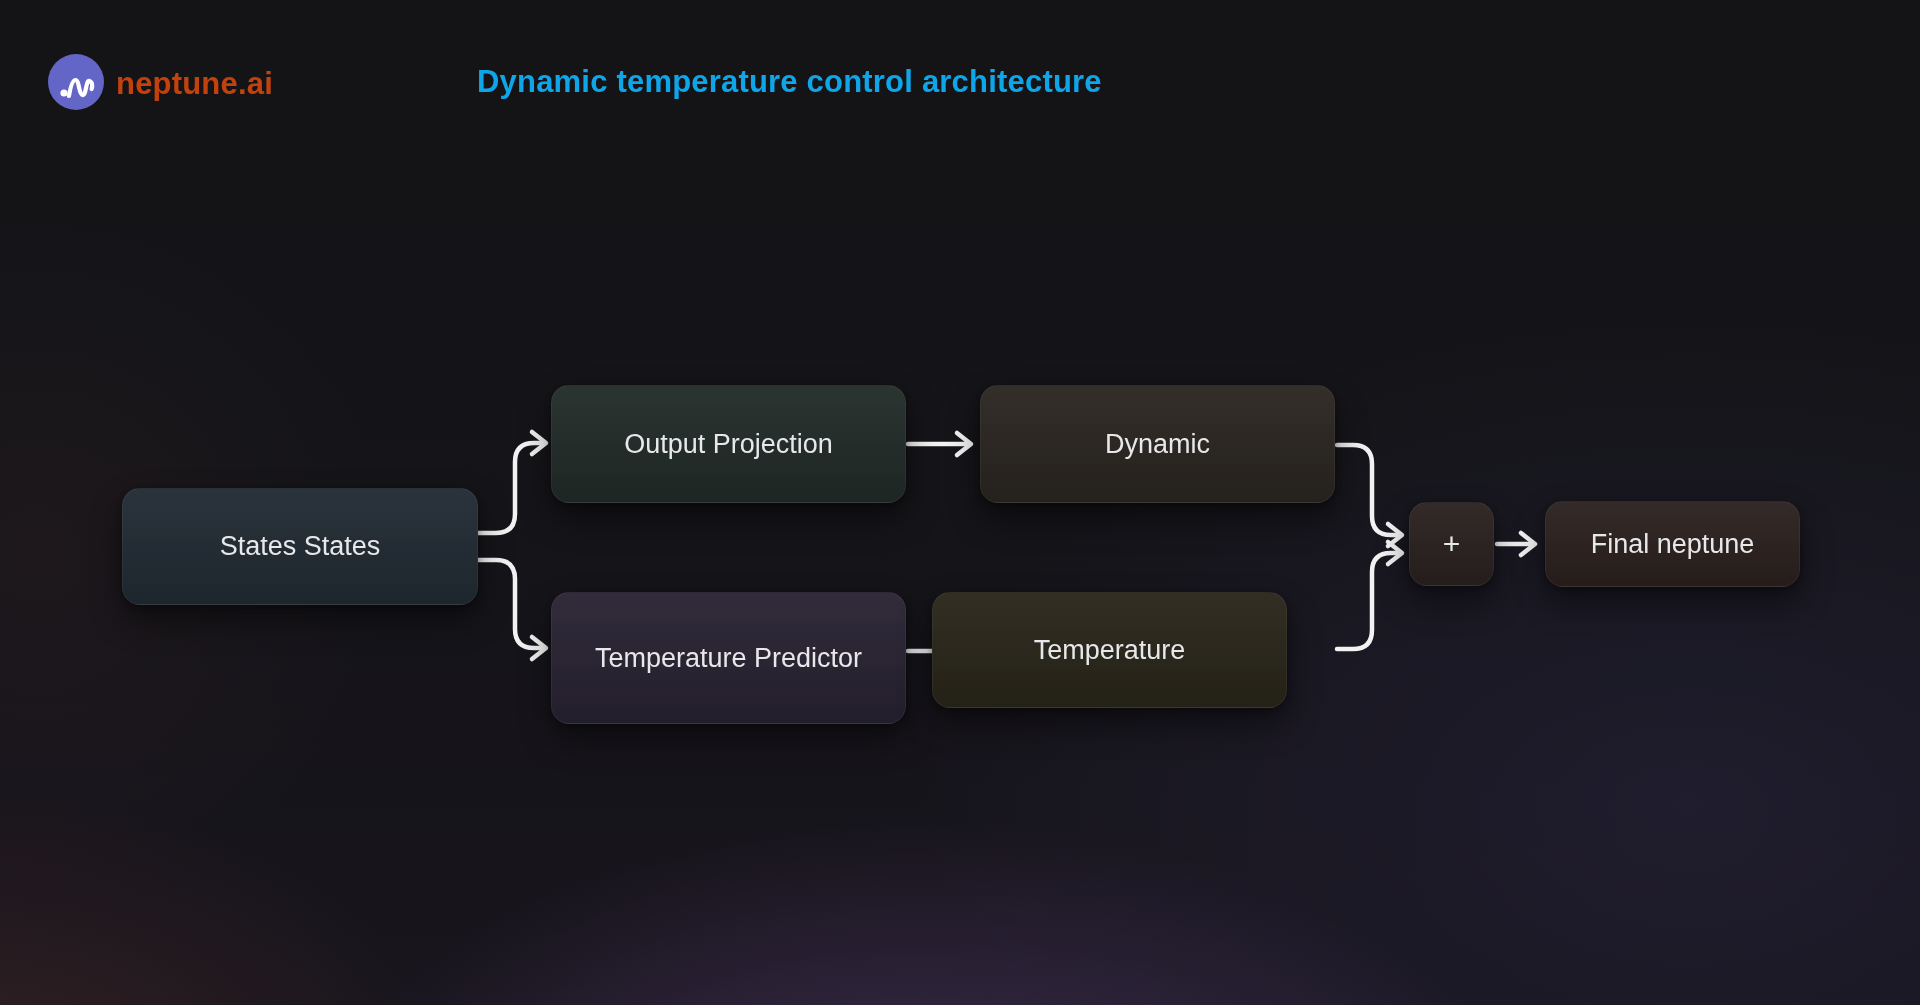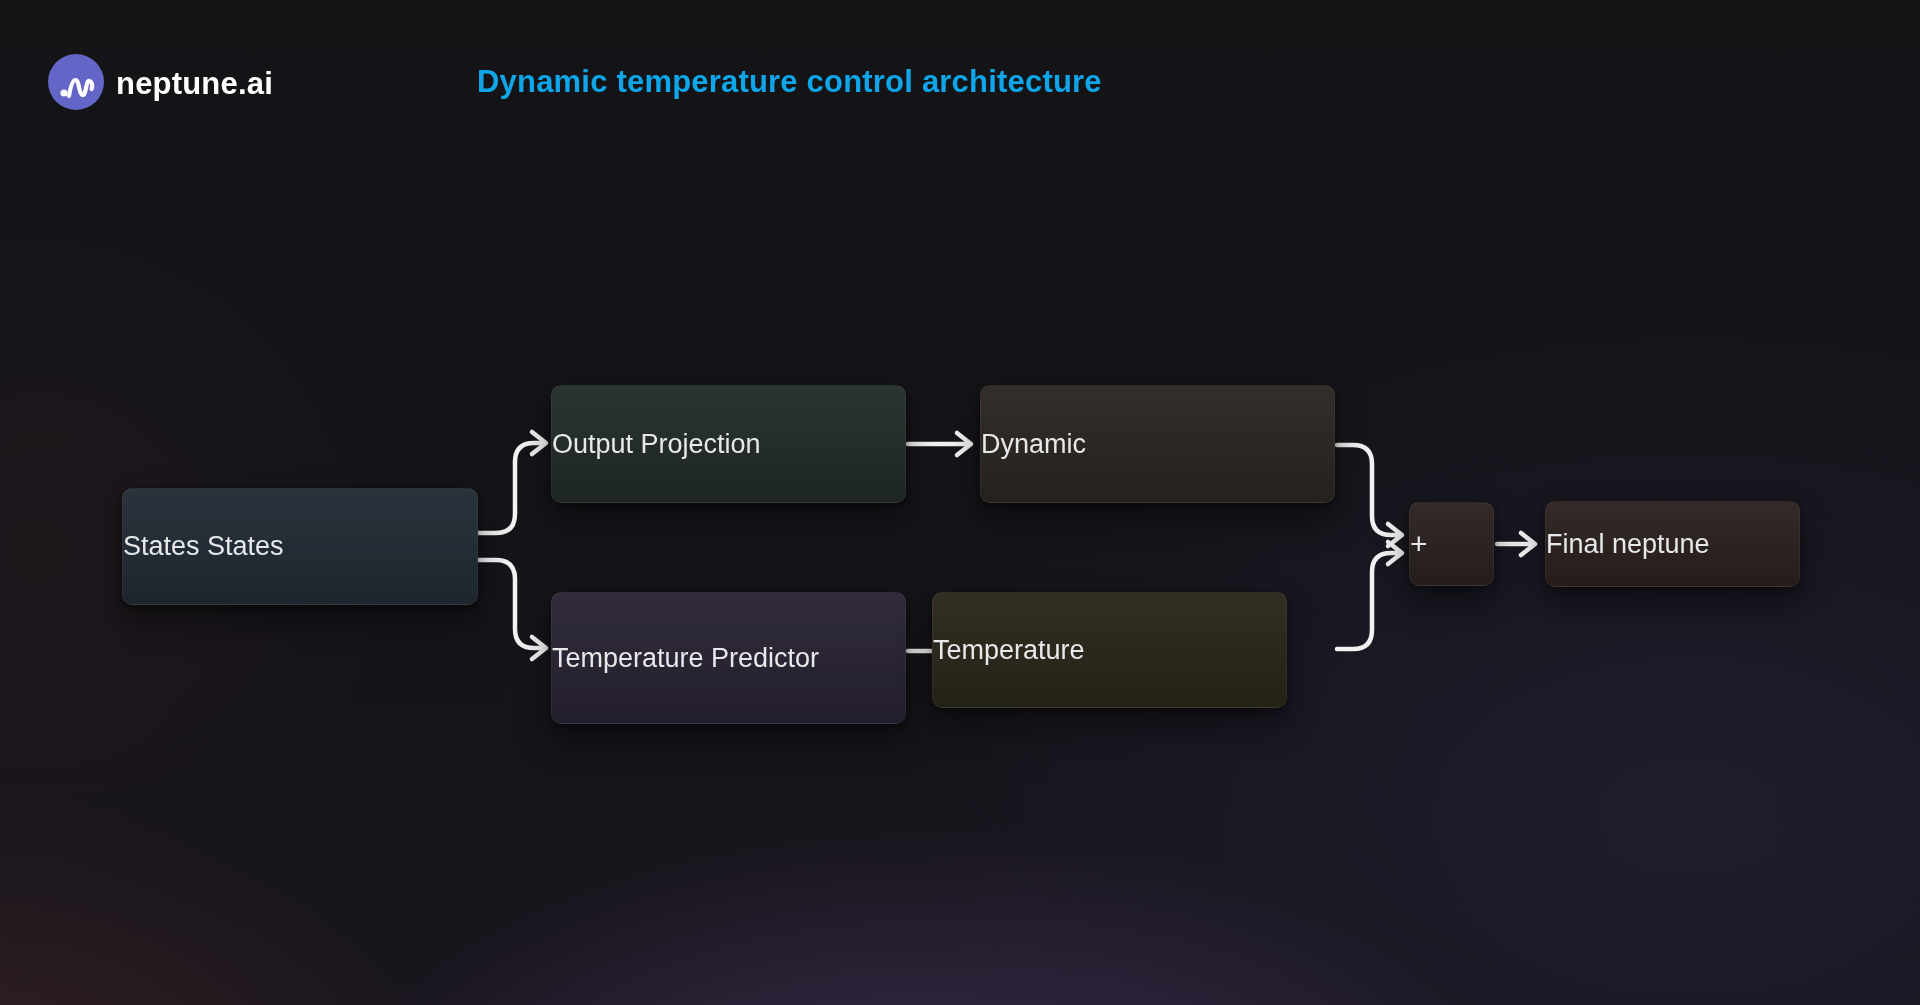--- a/index.html
+++ b/index.html
@@ -25,37 +25,37 @@
   
   .header { position: absolute; left: 0; top: 0; width: 100%; height: 130px; }
   .logo {
     position: absolute; left: 48px; top: 54px;
     width: 56px; height: 56px; border-radius: 50%;
     background: var(--brand);
     display: flex; align-items: center; justify-content: center;
   }
   .brand-name {
     position: absolute; left: 116px; top: 66px;
-    font-size: 31px; font-weight: 700; color: #ffffff;
+    font-size: 31px; font-weight: 700; color: #c2410c;
     letter-spacing: 0.2px;
   }
   .page-title {
     position: absolute; left: 477px; top: 64px;
     font-size: 31px; font-weight: 700; color: #0ea5e9;
     letter-spacing: 0.2px;
   }
 
   
   .node {
     position: absolute;
-    border-radius: 10px;
+    border-radius: 18px;
     border: 1px solid rgba(255,255,255,0.05);
     background-image: linear-gradient(180deg, rgba(255,255,255,0.045), rgba(0,0,0,0.12));
     box-shadow: 0 16px 32px rgba(0,0,0,0.45), 0 2px 6px rgba(0,0,0,0.35);
-    display: flex; align-items: center; 
+    display: flex; align-items: center; justify-content: center;
     font-size: 27px; color: var(--text);
   }
   .node-hidden-states        { left: 122px;  top: 488px; width: 356px; height: 117px; }
   .node-output-projection    { left: 551px;  top: 385px; width: 355px; height: 118px; }
   .node-logits               { left: 980px;  top: 385px; width: 355px; height: 118px; }
   .node-temperature-predictor{ left: 551px;  top: 592px; width: 355px; height: 132px; }
   .node-temperature          { left: 932px;  top: 592px; width: 355px; height: 116px; }
   .node-sum                  { left: 1409px; top: 502px; width: 85px;  height: 84px; font-size: 30px; font-weight: 400; }
   .node-final-output         { left: 1545px; top: 501px; width: 255px; height: 86px; }
 

